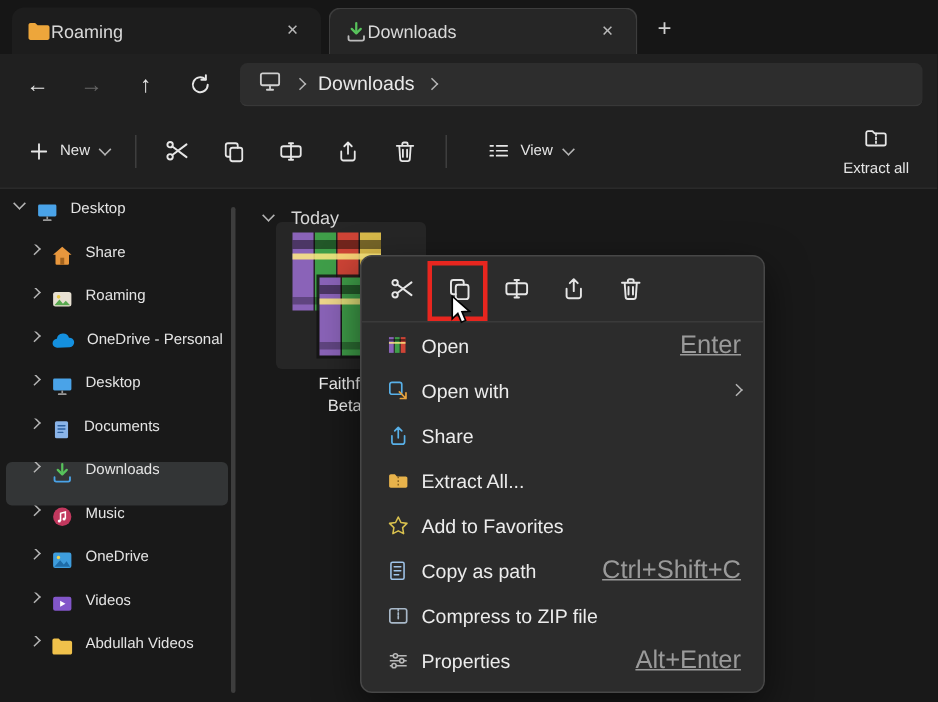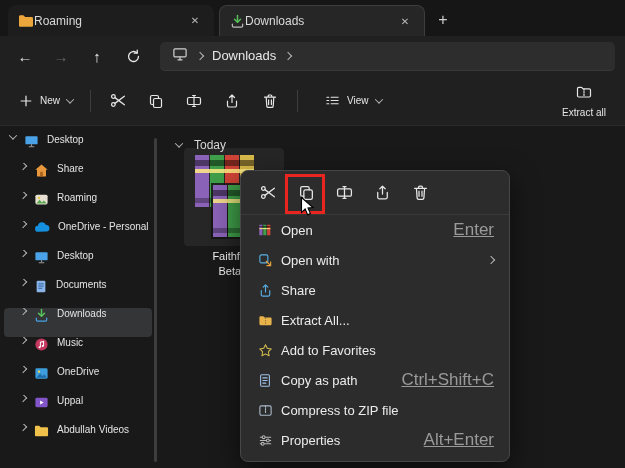--- a/index.html
+++ b/index.html
@@ -285,21 +285,21 @@
         <span class="side-label">OneDrive</span>
       </div>
       <div class="side-item">
         <span class="chev right"></span>
         <span class="side-ic">
             <svg width="15" height="15" viewBox="0 0 16 16">
               <rect x="1.5" y="3" width="13" height="10" rx="1.5" fill="#8256c9"></rect>
               <path d="M6.5 5.8v4.4L10.3 8z" fill="#fff"></path>
             </svg>
           </span>
-        <span class="side-label">Uppal</span>
+        <span class="side-label">Videos</span>
       </div>
       <div class="side-item">
         <span class="chev right"></span>
         <span class="side-ic">
             <svg width="15" height="14" viewBox="0 0 16 14">
               <path d="M1 2.6c0-.7.6-1.3 1.3-1.3h3.1l1.7 1.6h6.6c.7 0 1.3.6 1.3 1.3v7.2c0 .7-.6 1.3-1.3 1.3H2.3c-.7 0-1.3-.6-1.3-1.3z" fill="#f0c14b"></path>
             </svg>
           </span>
         <span class="side-label">Abdullah Videos</span>
       </div>

